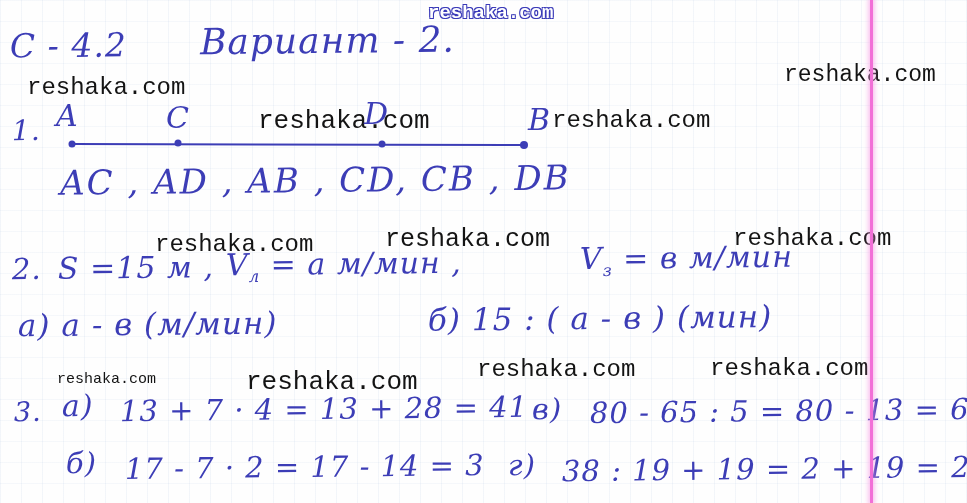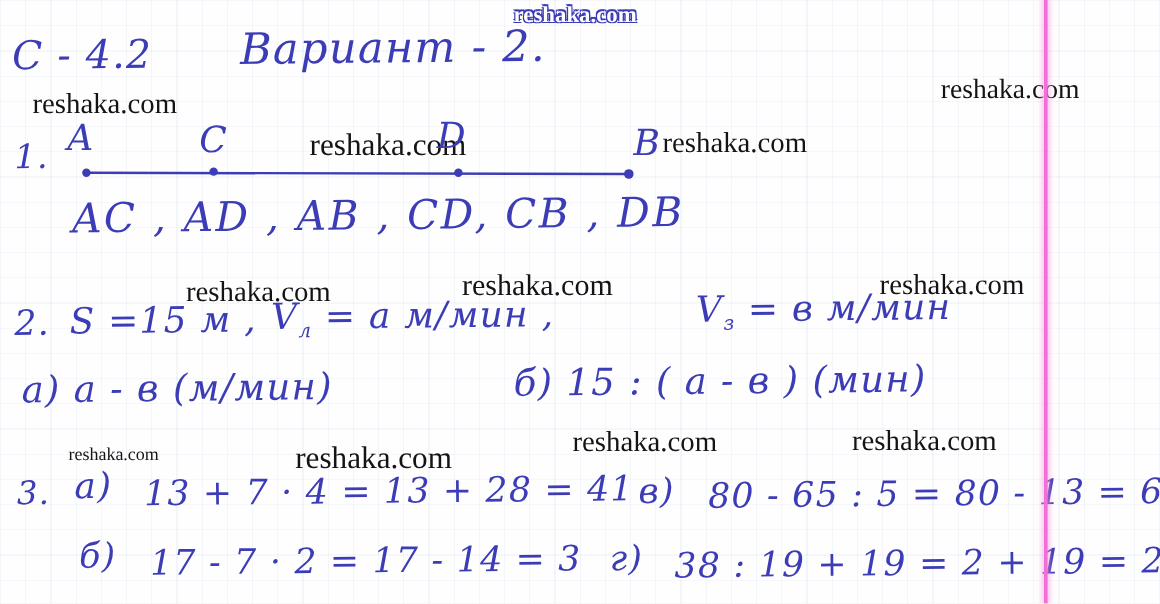--- a/index.html
+++ b/index.html
@@ -20,21 +20,21 @@
   .ink{
     position:absolute;
     color:#3c3db6;
     font-style:italic;
     white-space:nowrap;
     letter-spacing:1px;
     transform:rotate(-0.6deg);
   }
   .wm{
     position:absolute;
-    font-family:Liberation Serif, serif;
+    font-family:Liberation Mono, monospace;
     color:#141414;
     white-space:nowrap;
     font-weight:400;
   }
   .wm-outline{
     color:#ffffff;
     text-shadow:
       -1px -1px 0 #3a3ab8, 1px -1px 0 #3a3ab8,
       -1px 1px 0 #3a3ab8, 1px 1px 0 #3a3ab8;
     font-weight:bold;

